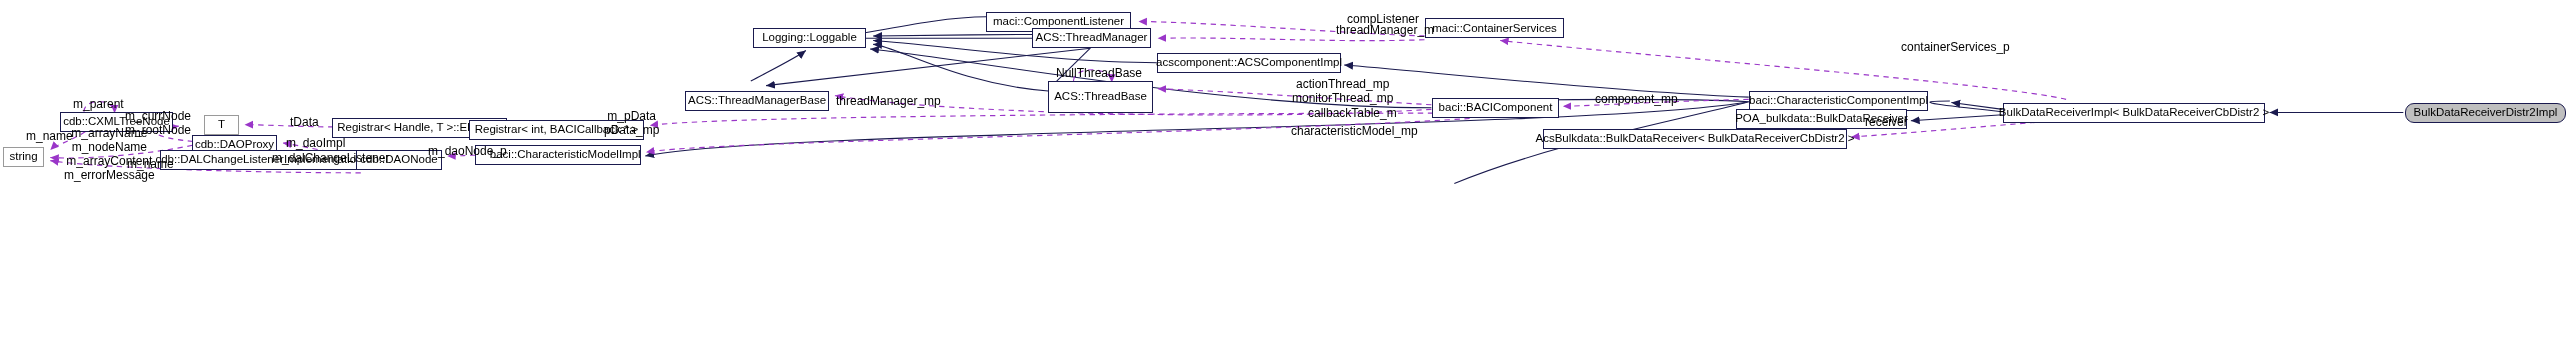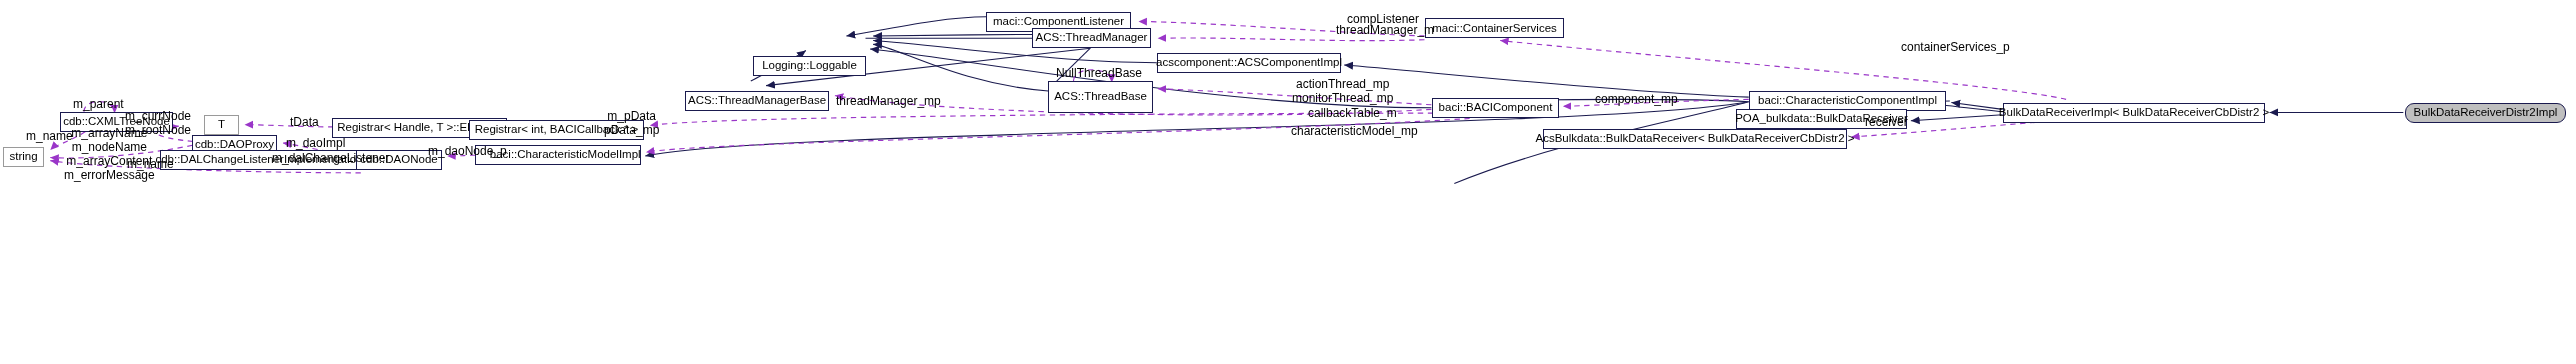--- a/index.html
+++ b/index.html
@@ -127,21 +127,21 @@
   </svg>
 
   <div class="node" style="left:986px;top:11.5px;width:145px;height:20px;">
     <span>maci::ComponentListener</span>
   </div>
 
   <div class="node" style="left:1425px;top:18.4px;width:139px;height:20px;">
     <span>maci::ContainerServices</span>
   </div>
 
-  <div class="node" style="left:753px;top:28px;width:113px;height:20px;margin-top:28px;">
+  <div class="node" style="left:753px;top:28px;width:113px;height:20px;">
     <span>Logging::Loggable</span>
   </div>
 
   <div class="node" style="left:1032px;top:28px;width:119px;height:20px;">
     <span>ACS::ThreadManager</span>
   </div>
 
   <div class="node" style="left:1157px;top:53px;width:184px;height:20px;">
     <span>acscomponent::ACSComponentImpl</span>
   </div>
@@ -151,21 +151,21 @@
   </div>
 
   <div class="node" style="left:1048px;top:81px;width:105px;height:32px;justify-content:center;">
     <span>ACS::ThreadBase</span>
   </div>
 
   <div class="node" style="left:1432px;top:98px;width:127px;height:20px;">
     <span>baci::BACIComponent</span>
   </div>
 
-  <div class="node" style="left:1749px;top:91px;width:197px;height:20px;">
+  <div class="node" style="left:1749px;top:91px;width:179px;height:20px;">
     <span>baci::CharacteristicComponentImpl</span>
   </div>
 
   <div class="node" style="left:2003px;top:103px;width:262px;height:20px;">
     <span>BulkDataReceiverImpl&lt; BulkDataReceiverCbDistr2 &gt;</span>
   </div>
 
   <div class="node highlight" style="left:2405px;top:103px;width:161px;height:20px;border-radius:9px;">
     <span>BulkDataReceiverDistr2Impl</span>
   </div>

